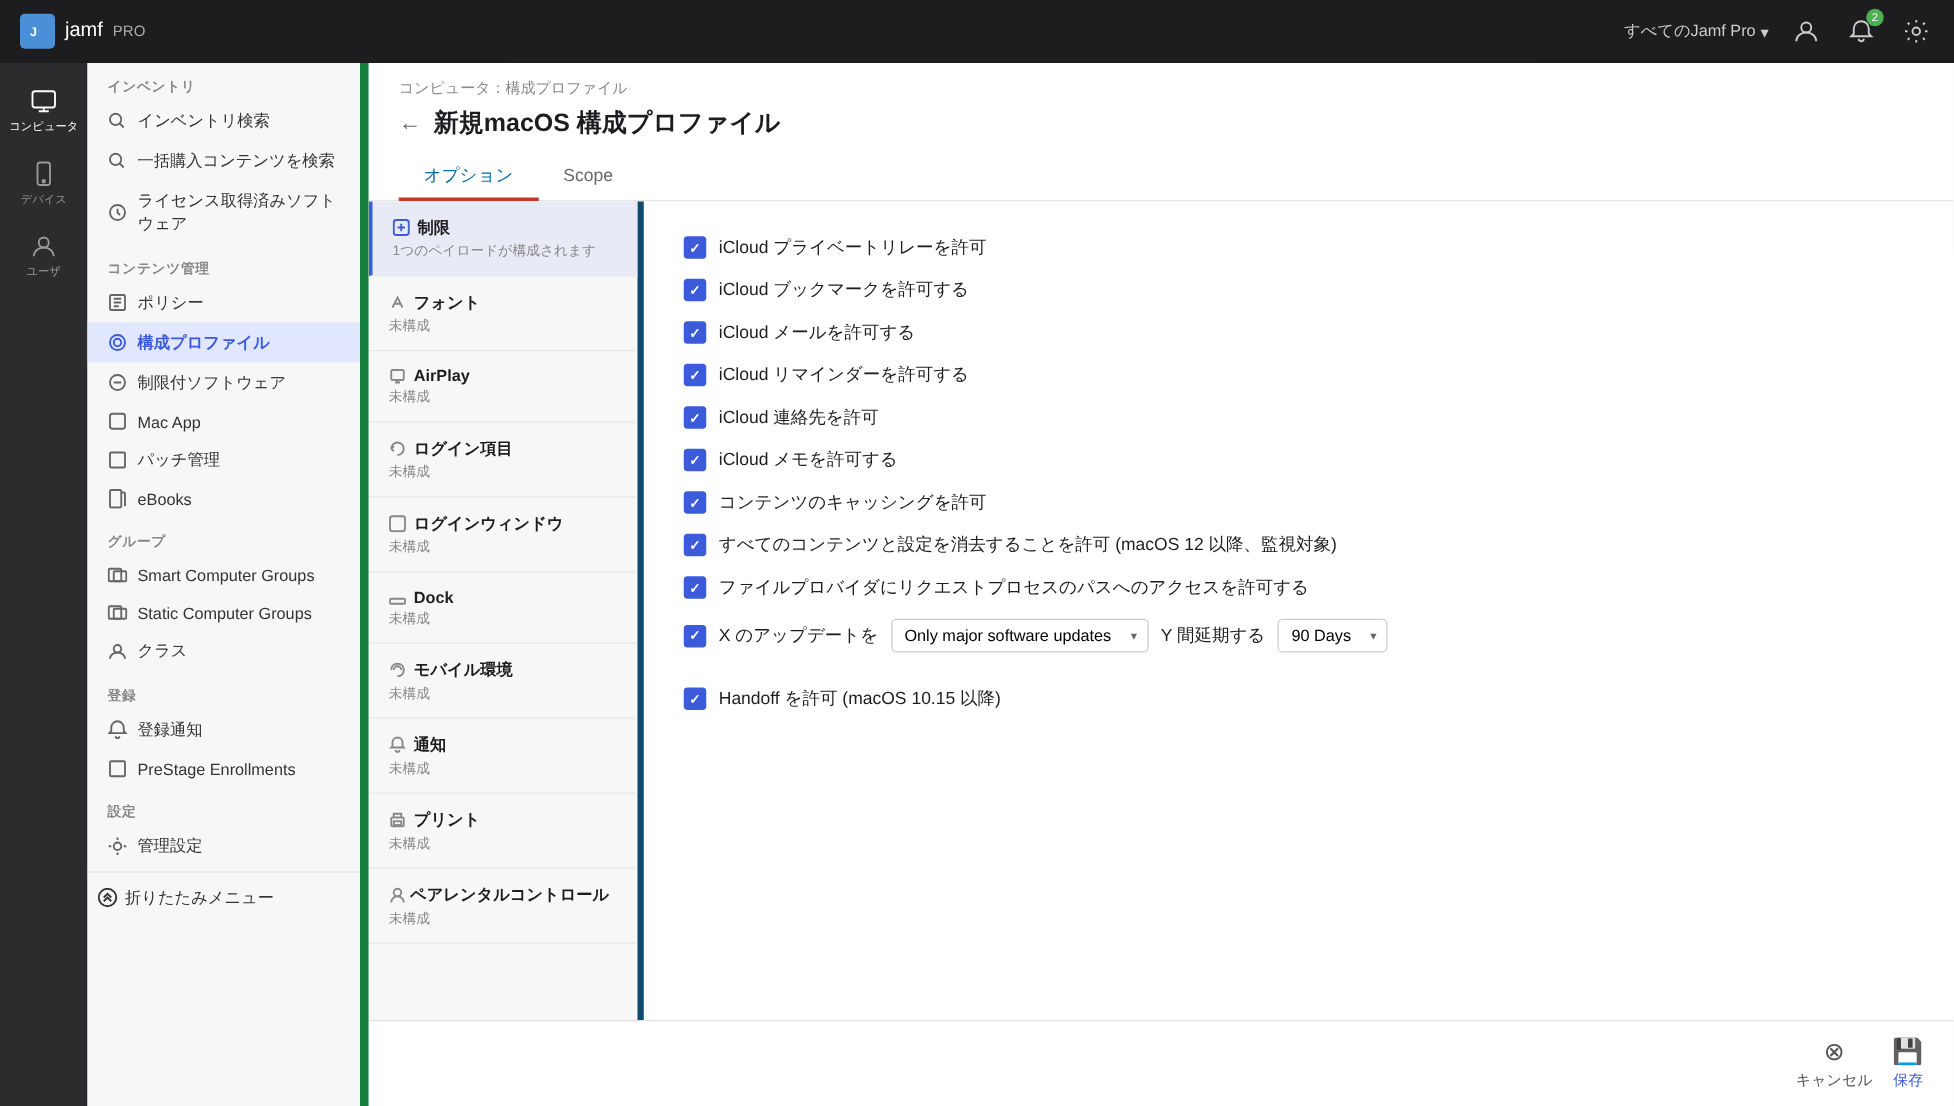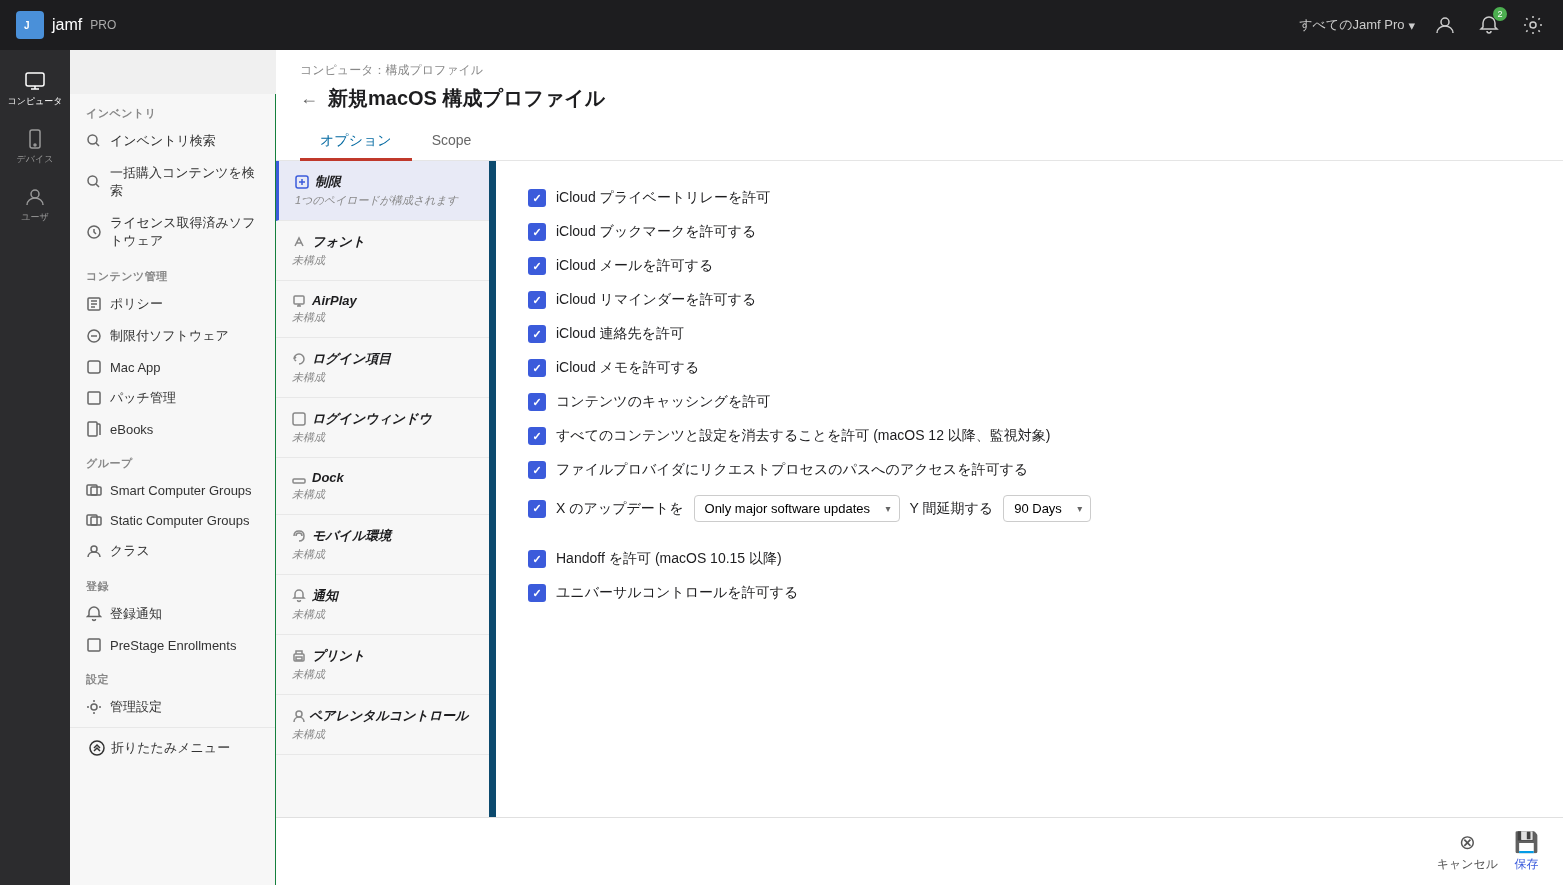--- a/index.html
+++ b/index.html
@@ -57,41 +57,40 @@
     .icon-sidebar-item {
       display: flex; flex-direction: column; align-items: center;
       padding: 8px 4px; gap: 3px; width: 100%; cursor: pointer;
       color: #999; font-size: 10px; text-align: center;
     }
     .icon-sidebar-item.active { color: #fff; }
     .icon-sidebar-item svg { width: 22px; height: 22px; }
 
     
     .left-sidebar {
-      width: 206px;
+      width: 225px;
       background: #f7f7f7;
-      border-right: 1px solid #15803d;
+      border-right: 7px solid #15803d;
       overflow-y: auto;
       flex-shrink: 0;
       padding-bottom: 20px;
-      margin-top: 44px;
     }
     .sidebar-section-label {
       font-size: 11px; color: #888; padding: 12px 16px 4px;
       font-weight: 600; text-transform: uppercase; letter-spacing: 0.5px;
     }
     .sidebar-item {
       display: flex; align-items: center; gap: 8px;
       padding: 7px 16px; cursor: pointer; font-size: 13px; color: #333;
     }
     .sidebar-item.active { background: #e0e7ff; color: #3b5bdb; font-weight: 600; }
     .sidebar-item-icon { width: 16px; height: 16px; color: #666; flex-shrink: 0; }
     .sidebar-collapse-btn {
       display: flex; align-items: center; gap: 6px;
-      padding: 7px 19px; cursor: pointer; font-size: 13px; color: #333;
+      padding: 7px 8px; cursor: pointer; font-size: 13px; color: #333;
       margin-top: 4px;
     }
 
     
     .main-content {
       flex: 1;
       background: white;
       display: flex;
       flex-direction: column;
       overflow: hidden;
@@ -112,24 +111,23 @@
     }
     .tab.active { color: #0369a1; border-bottom-color: #c0392b; font-weight: 500; }
 
     
     .content-area { display: flex; flex: 1; overflow: hidden; }
 
     
     .config-sidebar {
       width: 220px;
       background: #f7f7f7;
-      border-right: 7px solid #0c4a6e;
+      border-right: 5px solid #0c4a6e;
       overflow-y: auto;
       flex-shrink: 0;
-      font-style: italic;
     }
     .config-item {
       padding: 12px 16px;
       cursor: pointer;
       border-bottom: 1px solid #e8e8e8;
     }
     .config-item.active { background: #e8eaf6; border-left: 3px solid #3b5bdb; }
     .config-item-title { font-size: 13px; font-weight: 600; color: #1d1d1f; }
     .config-item-sub { font-size: 11px; color: #888; margin-top: 2px; }
 
@@ -286,20 +284,27 @@
       <span>ライセンス取得済みソフトウェア</span>
     </div>
 
     <div class="sidebar-section-label">コンテンツ管理</div>
     <div class="sidebar-item">
       <svg class="sidebar-item-icon" viewBox="0 0 16 16" fill="none" stroke="currentColor" stroke-width="1.5">
         <rect x="2" y="2" width="12" height="12" rx="1"></rect>
           <path d="M5 8h6M5 5h6M5 11h4"></path>
       </svg>
       <span>ポリシー</span>
+    </div>
+    <div class="sidebar-item active">
+      <svg class="sidebar-item-icon" viewBox="0 0 16 16" fill="none" stroke="#3b5bdb" stroke-width="1.5">
+        <circle cx="8" cy="8" r="3"></circle>
+          <circle cx="8" cy="8" r="6"></circle>
+      </svg>
+      <span>構成プロファイル</span>
     </div>
     <div class="sidebar-item">
       <svg class="sidebar-item-icon" viewBox="0 0 16 16" fill="none" stroke="currentColor" stroke-width="1.5">
         <circle cx="8" cy="8" r="6"></circle>
           <path d="M5 8h6"></path>
       </svg>
       <span>制限付ソフトウェア</span>
     </div>
     <div class="sidebar-item">
       <svg class="sidebar-item-icon" viewBox="0 0 16 16" fill="none" stroke="currentColor" stroke-width="1.5">
@@ -553,24 +558,20 @@
             <span class="dropdown-arrow">▾</span>
           </div>
         </div>
 
         <div style="height: 12px;"></div>
 
         <div class="checkbox-row">
           <div class="checkbox-blue"></div>
           <span>Handoff を許可 (macOS 10.15 以降)</span>
         </div>
-        <div class="checkbox-row">
-          <div class="checkbox-blue"></div>
-          <span>ユニバーサルコントロールを許可する</span>
-        </div>
       </div>
     </div>
 
     <div class="footer-bar">
       <div class="btn-cancel">
         <span class="btn-icon">⊗</span>
         <span>キャンセル</span>
       </div>
       <div class="btn-save">
         <span class="btn-icon">💾</span>

